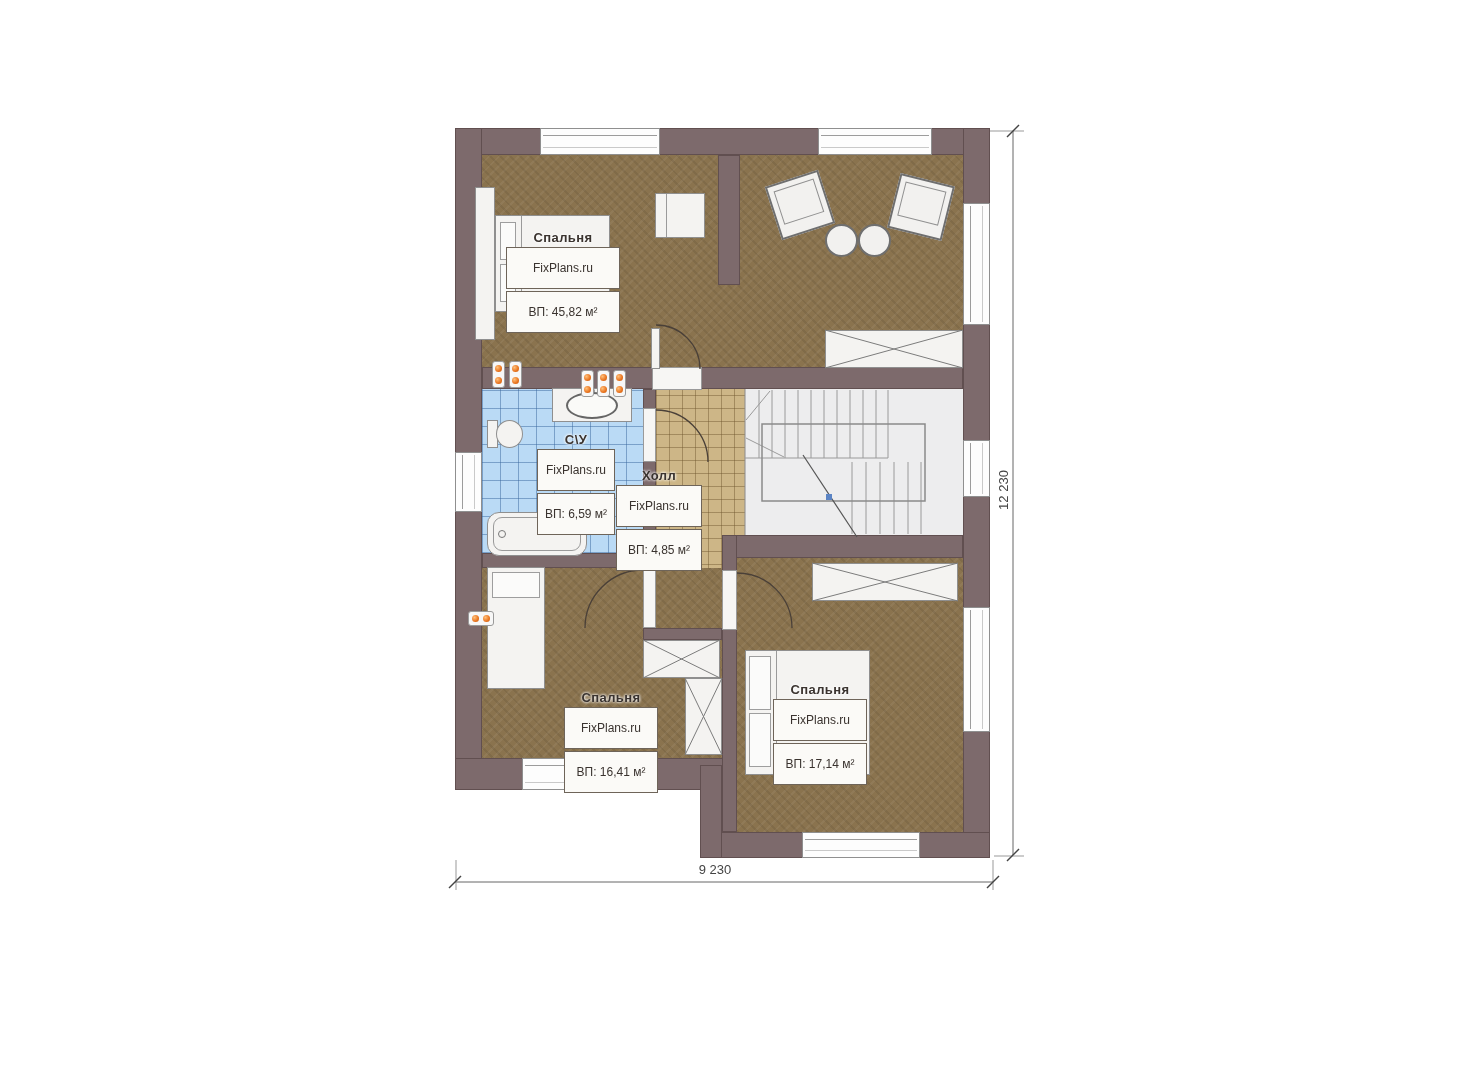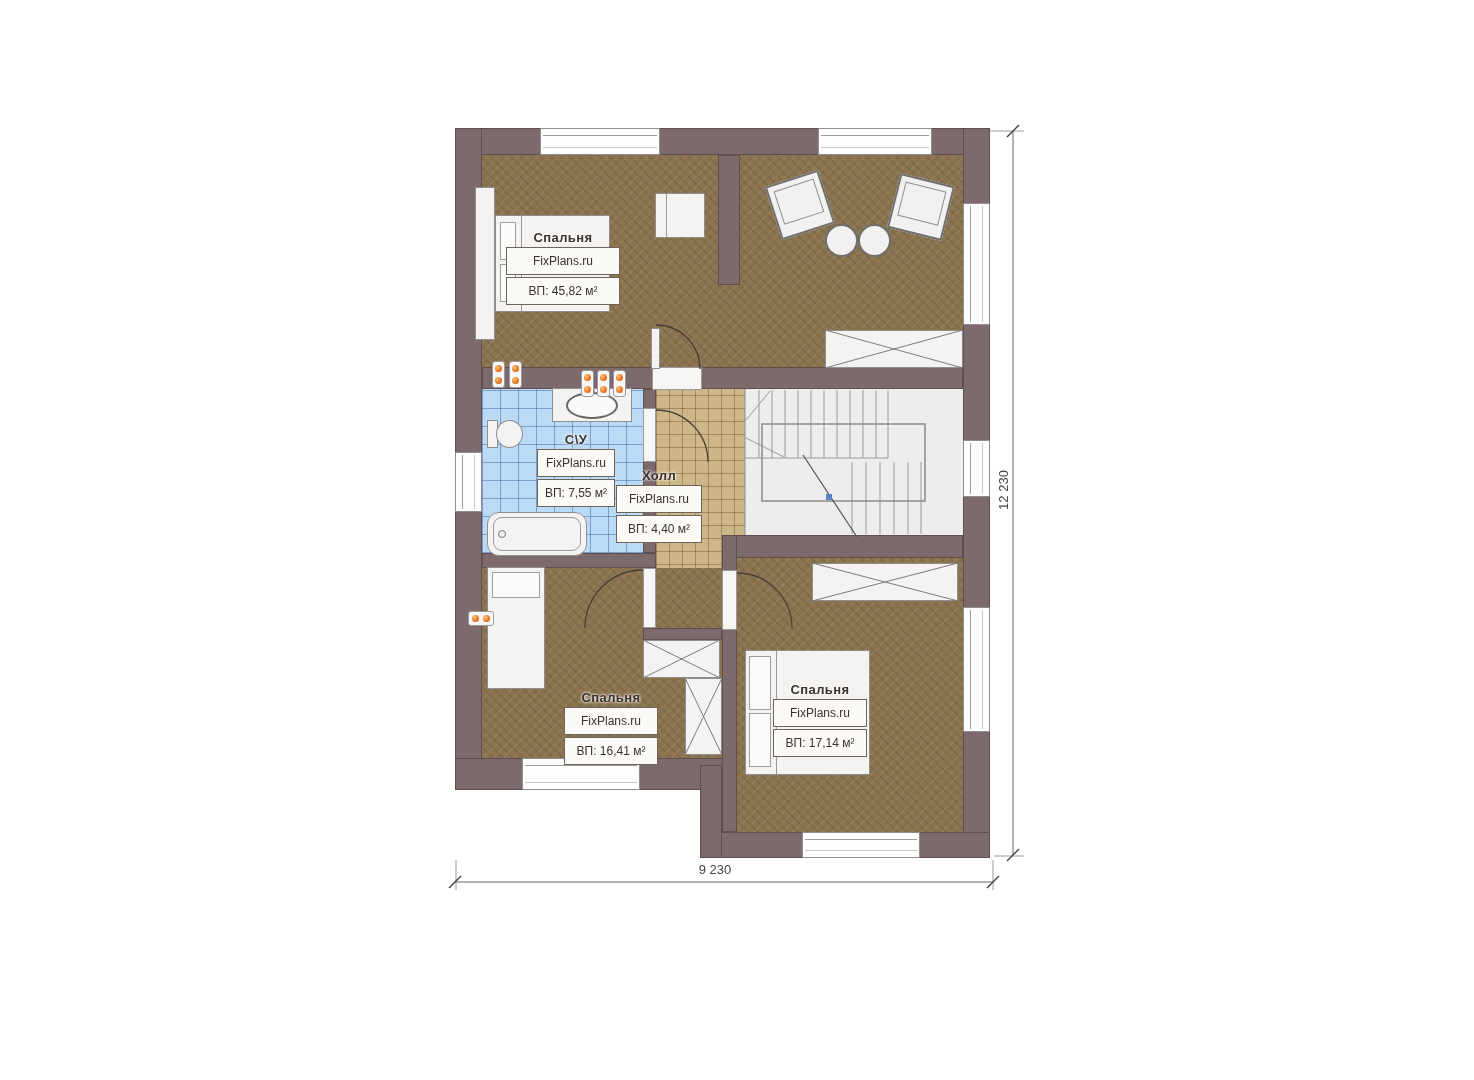--- a/index.html
+++ b/index.html
@@ -41,21 +41,21 @@
   .sock i{position:absolute;left:2px;width:7px;height:7px;border-radius:50%;
           background:radial-gradient(circle at 35% 35%, #ffc07a, #e8731f 60%, #c25708);}
   .sock i.a{top:3px}.sock i.b{bottom:3px}
   .sock.hz{width:26px;height:15px;}
   .sock.hz i.a{top:3px;left:3px}.sock.hz i.b{top:3px;left:auto;right:3px}
   
   .label{position:absolute;z-index:7;text-align:center;color:#3a332f;}
   .label .t{display:block;font-weight:bold;font-size:13px;letter-spacing:.4px;margin-bottom:2px;
             text-shadow:0 0 3px #fff,0 0 3px #fff;}
   .label .box{display:block;background:#fbfaf7;border:1px solid #6e6459;font-size:12px;
-              padding:6px 5px;margin-top:2px;white-space:nowrap;}
+              padding:13px 5px;margin-top:2px;white-space:nowrap;}
   .dim{position:absolute;z-index:8;color:#444;font-size:13px;text-align:center;}
   svg.ovl{position:absolute;left:0;top:0;z-index:5;pointer-events:none;}
   .vline{position:absolute;background:#9a9a9a;z-index:5;}
 </style>
 </head>
 <body>
 
 <div id="canvas">
 
   <div class="floor-wood" style="left:482px;top:155px;width:481px;height:212px;"></div>
@@ -222,27 +222,27 @@
 
   <div class="label" style="left:506px;top:230px;width:114px;">
     <span class="t">Спальня</span>
     <span class="box">FixPlans.ru</span>
     <span class="box">ВП: 45,82 м²</span>
   </div>
 
   <div class="label" style="left:537px;top:432px;width:78px;">
     <span class="t">С\У</span>
     <span class="box">FixPlans.ru</span>
-    <span class="box">ВП: 7,55 м²</span>
+    <span class="box">ВП: 6,59 м²</span>
   </div>
 
   <div class="label" style="left:616px;top:468px;width:86px;">
     <span class="t">Холл</span>
     <span class="box">FixPlans.ru</span>
-    <span class="box">ВП: 4,40 м²</span>
+    <span class="box">ВП: 4,85 м²</span>
   </div>
 
   <div class="label" style="left:564px;top:690px;width:94px;">
     <span class="t">Спальня</span>
     <span class="box">FixPlans.ru</span>
     <span class="box">ВП: 16,41 м²</span>
   </div>
 
   <div class="label" style="left:773px;top:682px;width:94px;">
     <span class="t">Спальня</span>

